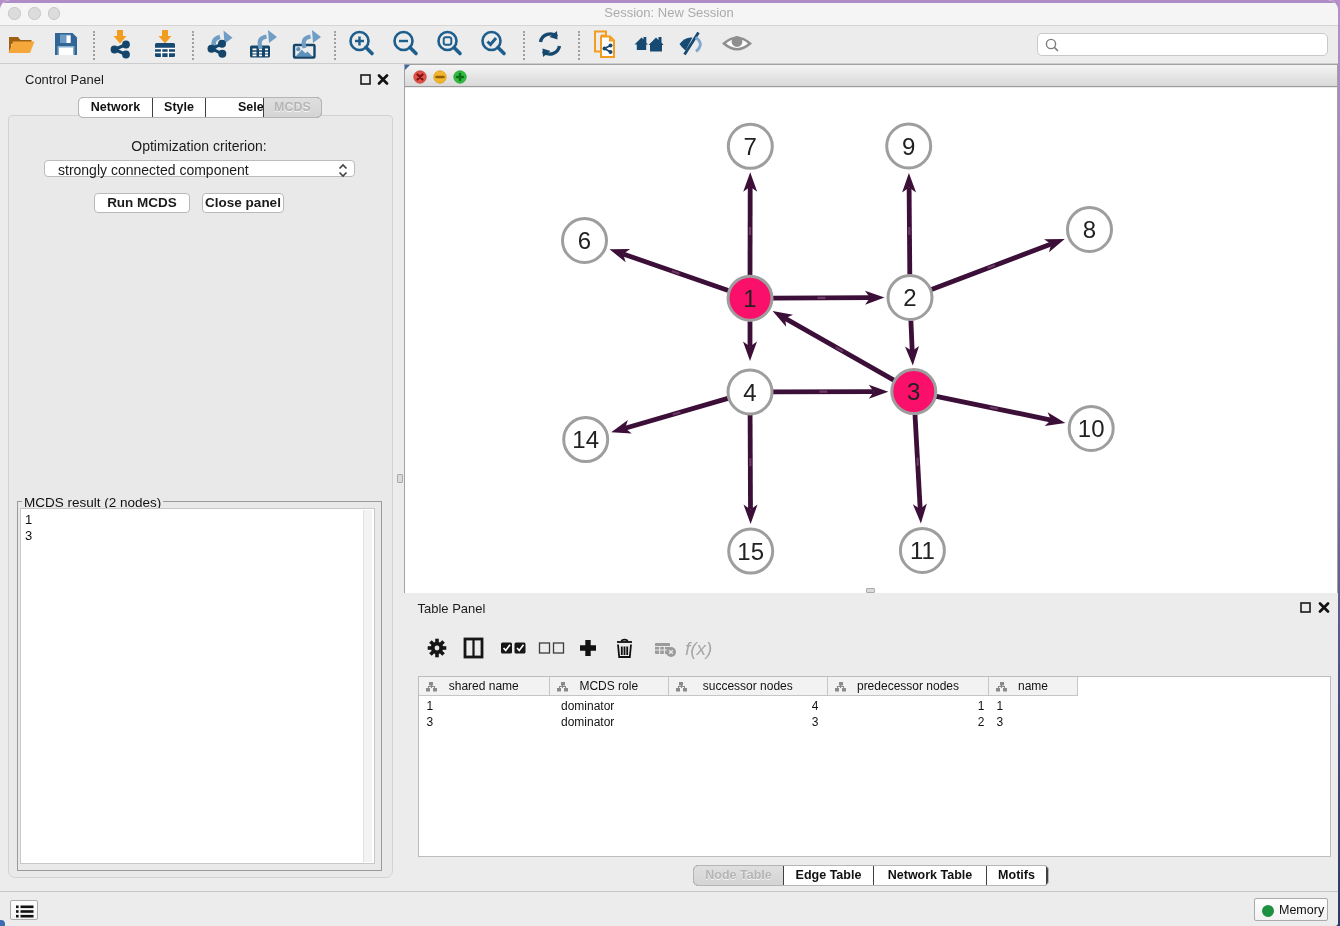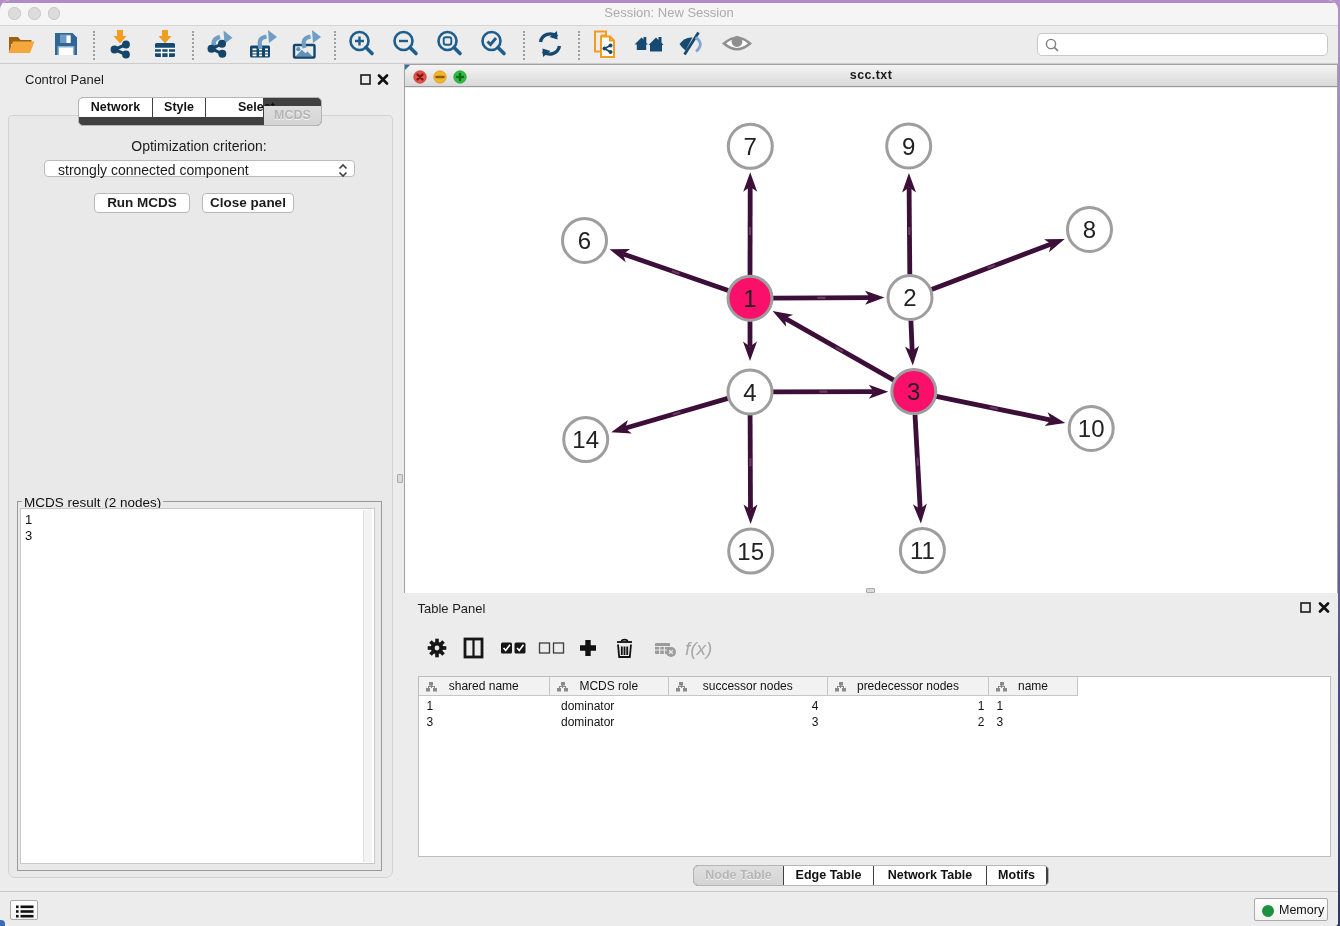--- a/index.html
+++ b/index.html
@@ -178,51 +178,50 @@
         <rect x="1" y="1" width="9" height="9" fill="none" stroke="#1a1a1a" stroke-width="1.6"></rect>
       </svg>
     <svg class="abs" style="left:377px;top:10px;" width="12" height="11" viewBox="0 0 12 11">
         <path d="M2,1.5 L10,9.5 M10,1.5 L2,9.5" stroke="#111" stroke-width="2.6" stroke-linecap="round"></path>
       </svg>
     <div id="cp-content"></div>
     <div class="tabgrp" style="left:78px;top:33px;width:244px;">
       <div class="seg" style="width:73px;">Network</div>
       <div class="seg" style="width:53px;">Style</div>
       <div class="seg" style="width:58px;padding-left:32px;">Select</div>
-      <div class="seg dis" style="width:58px;margin-top:8px;">MCDS</div>
+      <div class="seg dis" style="width:58px;">MCDS</div>
     </div>
     <div class="abs" style="left:0;top:74px;width:398px;text-align:center;font-size:14px;color:#1b1b1b;">Optimization criterion:</div>
     <div class="abs" style="left:44px;top:96px;width:311px;height:17px;background:#fff;border:1px solid #bcbcbc;border-radius:4px;">
       <div class="abs" style="left:13px;top:1px;font-size:14px;color:#1b1b1b;">strongly connected component</div>
       <svg class="abs" style="right:5px;top:2px;" width="12" height="15" viewBox="0 0 12 15">
         <path d="M2.5,5.5 L6,2 L9.5,5.5 M2.5,9.5 L6,13 L9.5,9.5" fill="none" stroke="#444" stroke-width="1.7"></path>
       </svg>
     </div>
     <div class="abs" style="left:94px;top:129px;width:96px;height:20px;background:#fff;border:1px solid #b9b9b9;border-radius:4px;text-align:center;font-size:13.5px;font-weight:bold;color:#1b1b1b;line-height:18px;">Run MCDS</div>
-    <div class="abs" style="left:202px;top:129px;width:92px;height:20px;background:#fff;border:1px solid #b9b9b9;border-radius:4px;text-align:center;font-size:13.5px;font-weight:bold;color:#1b1b1b;line-height:18px;">Close panel</div>
+    <div class="abs" style="left:202px;top:129px;width:82px;height:20px;background:#fff;border:1px solid #b9b9b9;border-radius:4px;text-align:center;font-size:13.5px;font-weight:bold;color:#1b1b1b;line-height:18px;">Close panel</div>
     <div class="abs" style="left:17px;top:437px;width:365px;height:370px;border:1px solid #9a9a9a;">
       <div class="abs" style="left:4px;top:-7px;background:#e9e9e9;font-size:13.5px;color:#111;padding:0 2px;">MCDS result (2 nodes)</div>
       <div class="abs" style="left:2px;top:6px;width:355px;height:356px;background:#fff;border:1px solid #c8c8c8;">
         <div style="padding:3px 0 0 4px;font-size:13px;color:#111;line-height:16.3px;">1<br>3</div>
         <div class="abs" style="right:2px;top:1px;width:9px;height:352px;background:#f3f3f3;border-left:1px solid #e0e0e0;"></div>
       </div>
     </div>
   </div>
   <div id="netwin" style="position:absolute;left:404px;top:64px;width:934px;height:529px;border:1px solid #a2a2a2;border-bottom:none;">
     <div style="position:absolute;left:0;top:0;width:100%;height:22px;background:linear-gradient(#f4f4f4,#d9d9d9);border-bottom:1px solid #9a9a9a;">
       <div style="position:absolute;left:0;top:0;width:0;height:0;border-top:5px solid #3969ae;border-right:5px solid transparent;"></div>
       <svg style="position:absolute;left:8px;top:4.5px;" width="60" height="14" viewBox="0 0 60 14">
         <circle cx="7" cy="7" r="6.2" fill="#e25349" stroke="#c33b33" stroke-width="0.8"></circle>
         <path d="M4.5,4.5 L9.5,9.5 M9.5,4.5 L4.5,9.5" stroke="#7d1410" stroke-width="2.2" stroke-linecap="round"></path>
         <circle cx="27" cy="7" r="6.2" fill="#f4b42c" stroke="#d99c1b" stroke-width="0.8"></circle>
         <path d="M23.5,7 h7" stroke="#8e5f06" stroke-width="2.4" stroke-linecap="round"></path>
         <circle cx="47" cy="7" r="6.2" fill="#2fbc40" stroke="#23a132" stroke-width="0.8"></circle>
         <path d="M44,7 h6 M47,4 v6" stroke="#0e6e1a" stroke-width="2.4" stroke-linecap="round"></path>
       </svg>
-      <div style="position:absolute;left:0;top:3px;width:100%;text-align:center;font-size:12.5px;font-weight:bold;color:#1a1a1a;letter-spacing:0.4px;">scc.txt</div>
     </div>
     <div style="position:absolute;left:0;top:23px;width:932px;height:506px;background:#fff;">
       <svg width="932" height="506" viewBox="405 87 932 506">
         <g stroke="#3c0f38" stroke-width="4.8" fill="none">
           <path d="M750.0,274.2 L750.2,185.8"></path>
           <path d="M728.3,289.6 L623.2,253.0"></path>
           <path d="M773.0,297.1 L870.0,296.7"></path>
           <path d="M750.0,320.2 L750.0,345.5"></path>
           <path d="M909.8,273.5 L909.1,186.5"></path>
           <path d="M931.5,288.4 L1051.2,243.0"></path>

